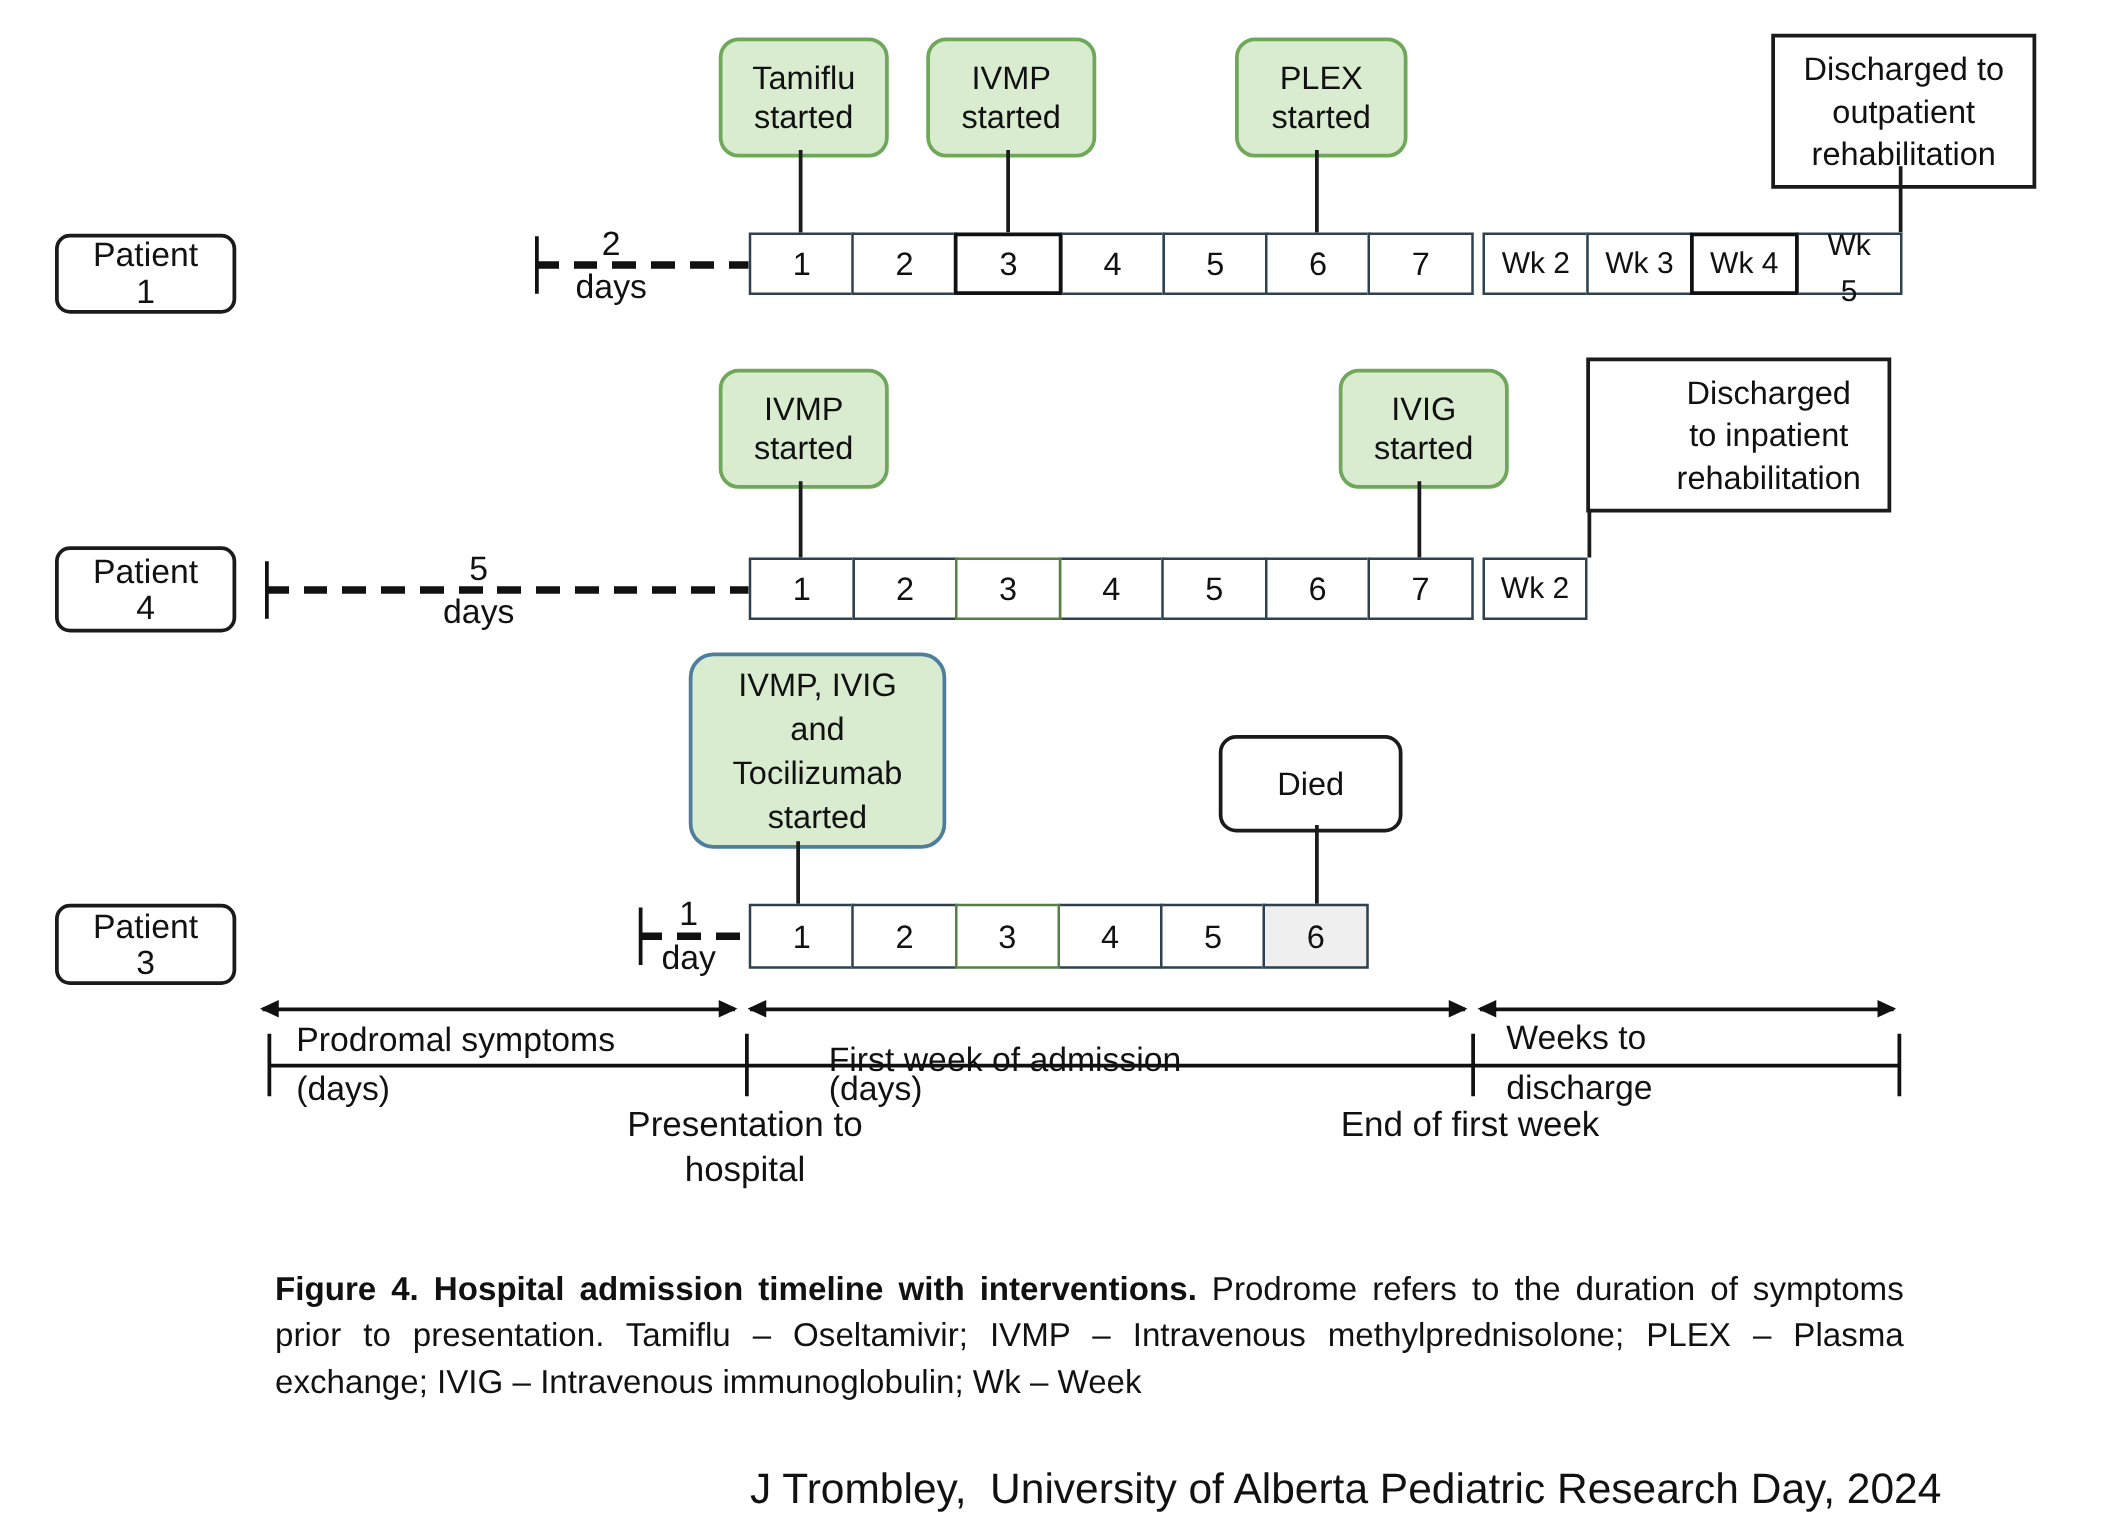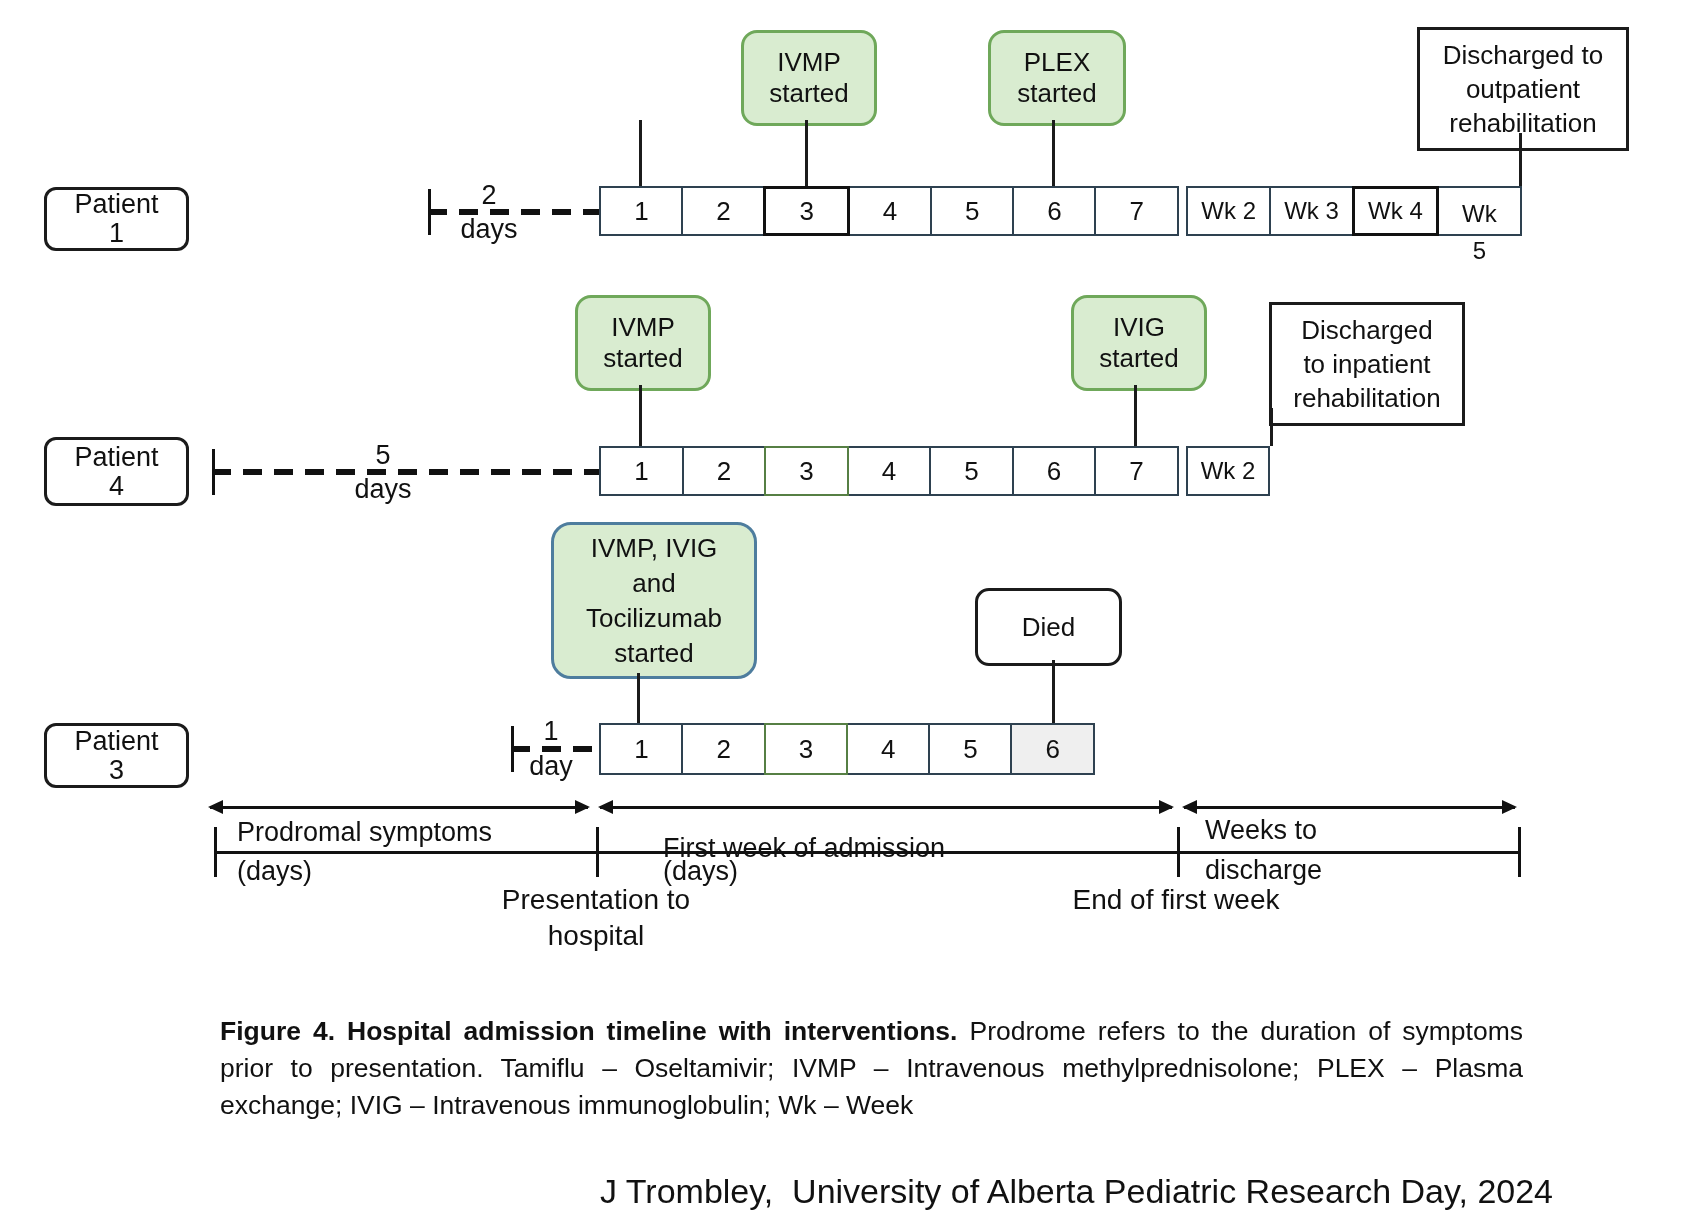--- a/index.html
+++ b/index.html
@@ -26,21 +26,21 @@
   .cells { position:absolute; display:flex; }
   .cell  {
     flex:1 1 0; border:2.5px solid #2e4150; margin-left:-2.5px; background:#ffffff;
     display:flex; align-items:center; justify-content:center;
     font-size:26px; position:relative;
   }
   .cell:first-child { margin-left:0; }
   .cell.hl-black { border-color:#111111; border-width:3px; z-index:3; }
   .cell.hl-green { border-color:#567f44; z-index:3; }
   .cell.grey     { background:#efefef; }
-  .cell.wk5 { align-items:flex-start; overflow:visible; z-index:2; }
+  .cell.wk5 { align-items:center; overflow:visible; z-index:2; }
   .cell.wk5 span { display:inline-block; width:46px; line-height:37px; margin-top:7px; text-align:center; }
   .wk-cell { font-size:24px; }
 
   
   .event {
     position:absolute; background:#d9ecd0; border:3px solid #6fa85a; border-radius:16px;
     display:flex; align-items:center; justify-content:center; text-align:center;
     font-size:26px; line-height:31px;
   }
   .event.blue-border { border-color:#4e7d9e; border-radius:20px; line-height:35px; }
@@ -125,20 +125,23 @@
         <span>Wk 3</span>
       </div>
     <div class="cell wk-cell hl-black">
         <span>Wk 4</span>
       </div>
     <div class="cell wk-cell wk5">
         <span>Wk 5</span>
       </div>
   </div>
 
+  <div class="event" style="left:575px; top:30px; width:130px; height:90px;">
+    <span class="wrap">Tamiflu started</span>
+  </div>
   <div class="event" style="left:741px; top:30px; width:130px; height:90px;">
     <span class="wrap">IVMP started</span>
   </div>
   <div class="event" style="left:988px; top:30px; width:132px; height:90px;">
     <span class="wrap">PLEX started</span>
   </div>
   <div class="vline" style="left:639px; top:120px; height:66px;"></div>
   <div class="vline" style="left:805px; top:120px; height:66px;"></div>
   <div class="vline" style="left:1052px; top:120px; height:66px;"></div>
 
@@ -188,21 +191,21 @@
 
   <div class="event" style="left:575px; top:295px; width:130px; height:90px;">
     <span class="wrap">IVMP started</span>
   </div>
   <div class="event" style="left:1071px; top:295px; width:130px; height:90px;">
     <span class="wrap">IVIG started</span>
   </div>
   <div class="vline" style="left:639px; top:385px; height:61px;"></div>
   <div class="vline" style="left:1134px; top:385px; height:61px;"></div>
 
-  <div class="outcome" style="left:1269px; top:302px; width:190px; height:118px;">
+  <div class="outcome" style="left:1269px; top:286px; width:190px; height:118px;padding-left:48px;">
     <span class="wrap" style="width:150px;">Discharged to inpatient rehabilitation</span>
   </div>
   <div class="vline" style="left:1270px; top:408px; height:38px;"></div>
 
   <div class="patient" style="left:44px; top:723px; width:139px; height:59px;">
     <span>Patient 3</span>
   </div>
 
   <div class="tick" style="left:511px; top:726px; height:46px;"></div>
   <div class="dash" style="left:511px; top:746px; width:88px;"></div>

